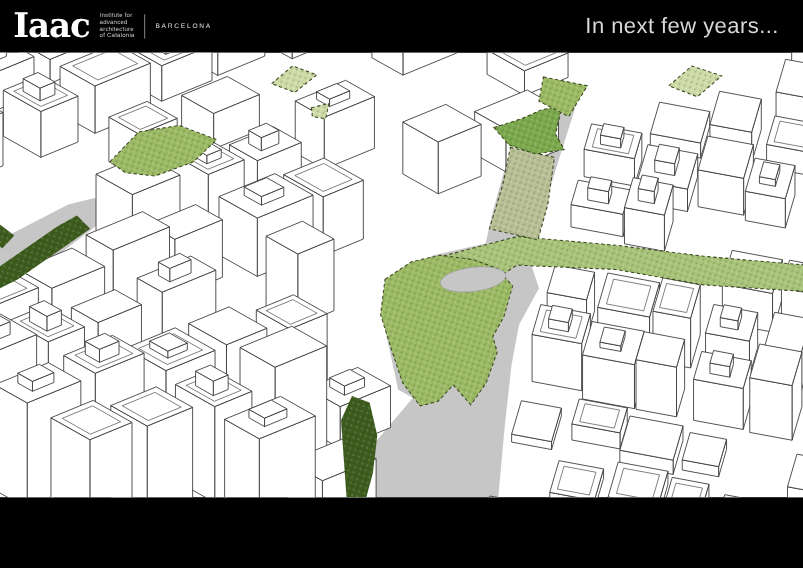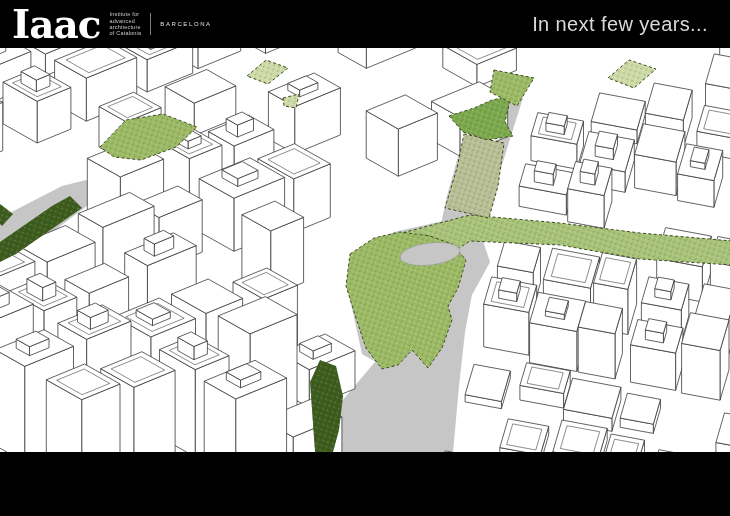--- a/index.html
+++ b/index.html
@@ -1,21 +1,21 @@
 <!DOCTYPE html>
 <html><head>
 <meta charset="utf-8">
 <style>
   html,body{margin:0;padding:0;background:#000;}
   .slide{position:relative;width:730px;height:516px;background:var(--header-bg,#000);
          overflow:hidden;font-family:"Liberation Sans",sans-serif;}
   .topbar{height:48px;display:flex;justify-content:space-between;align-items:center;
           padding:0 22px 0 12px;box-sizing:border-box;background:var(--header-bg,#000);}
   .logo{display:flex;align-items:center;}
-  .wordmark{font-family:"DejaVu Serif",serif;font-weight:700;font-size:39px;line-height:1;
+  .wordmark{font-family:"DejaVu Serif",serif;font-weight:700;font-size:31px;line-height:1;
             color:#ffffff;letter-spacing:-1px;}
   .inst{display:flex;flex-direction:column;margin-left:9px;font-size:5.5px;line-height:6.3px;
         color:#c9c9c9;letter-spacing:.2px;}
   .logo-divider{width:1px;height:22px;background:#7a7a7a;margin:0 9px;}
   .city{font-size:6px;letter-spacing:1.6px;color:#e0e0e0;}
   .slide-title{font-size:20px;color:var(--title-color,#d9d9d9);letter-spacing:.4px;font-weight:400;}
   .canvas{height:404px;background:var(--canvas-bg,#fff);position:relative;}
   .canvas svg{display:block;}
   .bottombar{height:64px;background:var(--header-bg,#000);}
 </style>

